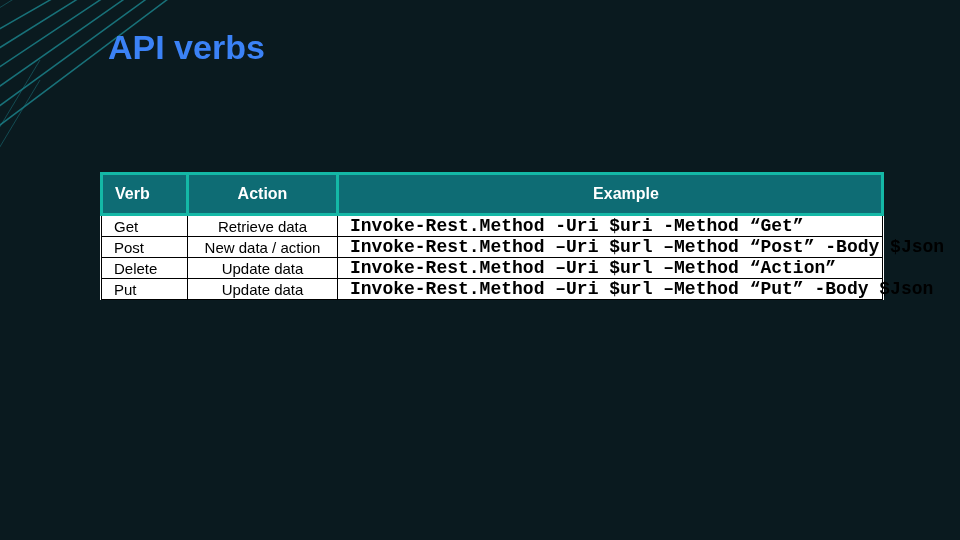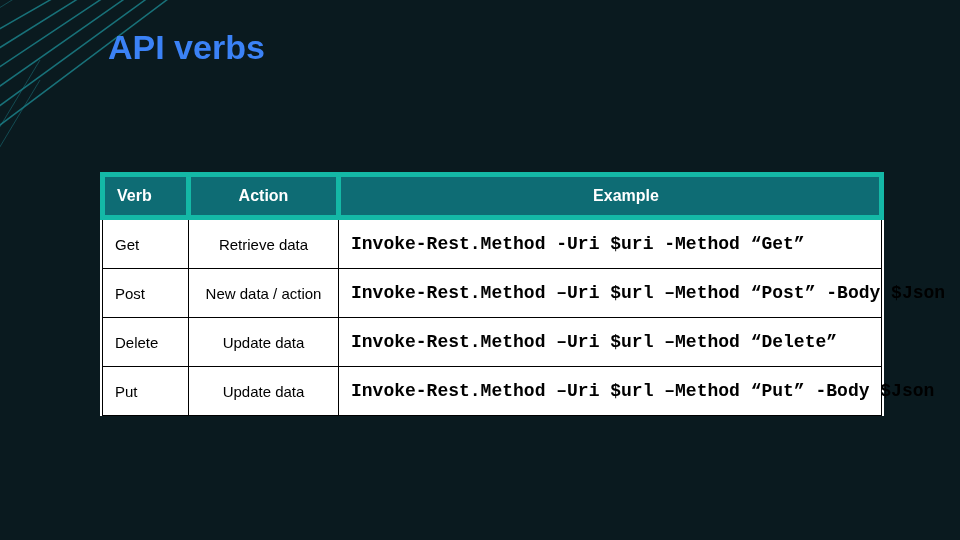--- a/index.html
+++ b/index.html
@@ -40,30 +40,30 @@
   }
   col.c-verb { width: 86px; }
   col.c-action { width: 150px; }
   col.c-example { width: auto; }
   th {
     background: #0e6c74;
     color: #ffffff;
     font-weight: 700;
     font-size: 16px;
     padding: 10px 12px;
-    border: 5px solid #14b8a6;
+    border: 3px solid #14b8a6;
   }
   th.verb-h { text-align: left; }
   th.action-h { text-align: center; }
   th.example-h { text-align: center; padding-left: 44px; }
   td {
     background: #ffffff;
     color: #000000;
     font-size: 15px;
-    padding: 14px 12px;
+    padding: 0 12px;
     border: 1px solid #000000;
     vertical-align: middle;
   }
   td.verb-c { text-align: left; font-weight: 400; }
   td.action-c { text-align: center; font-weight: 400; }
   td.example-c {
     text-align: left;
     font-family: Consolas, "Courier New", monospace;
     font-weight: 700;
     font-size: 18px;
@@ -112,21 +112,21 @@
         <td class="example-c">Invoke-Rest.Method -Uri $uri -Method “Get”</td>
       </tr>
       <tr>
         <td class="verb-c">Post</td>
         <td class="action-c">New data / action</td>
         <td class="example-c">Invoke-Rest.Method –Uri $url –Method “Post” -Body $Json</td>
       </tr>
       <tr>
         <td class="verb-c">Delete</td>
         <td class="action-c">Update data</td>
-        <td class="example-c">Invoke-Rest.Method –Uri $url –Method “Delete”</td>
+        <td class="example-c">Invoke-Rest.Method –Uri $url –Method “Action”</td>
       </tr>
       <tr>
         <td class="verb-c">Put</td>
         <td class="action-c">Update data</td>
         <td class="example-c">Invoke-Rest.Method –Uri $url –Method “Put” -Body $Json</td>
       </tr>
     </tbody>
   </table>
 </div>
 

